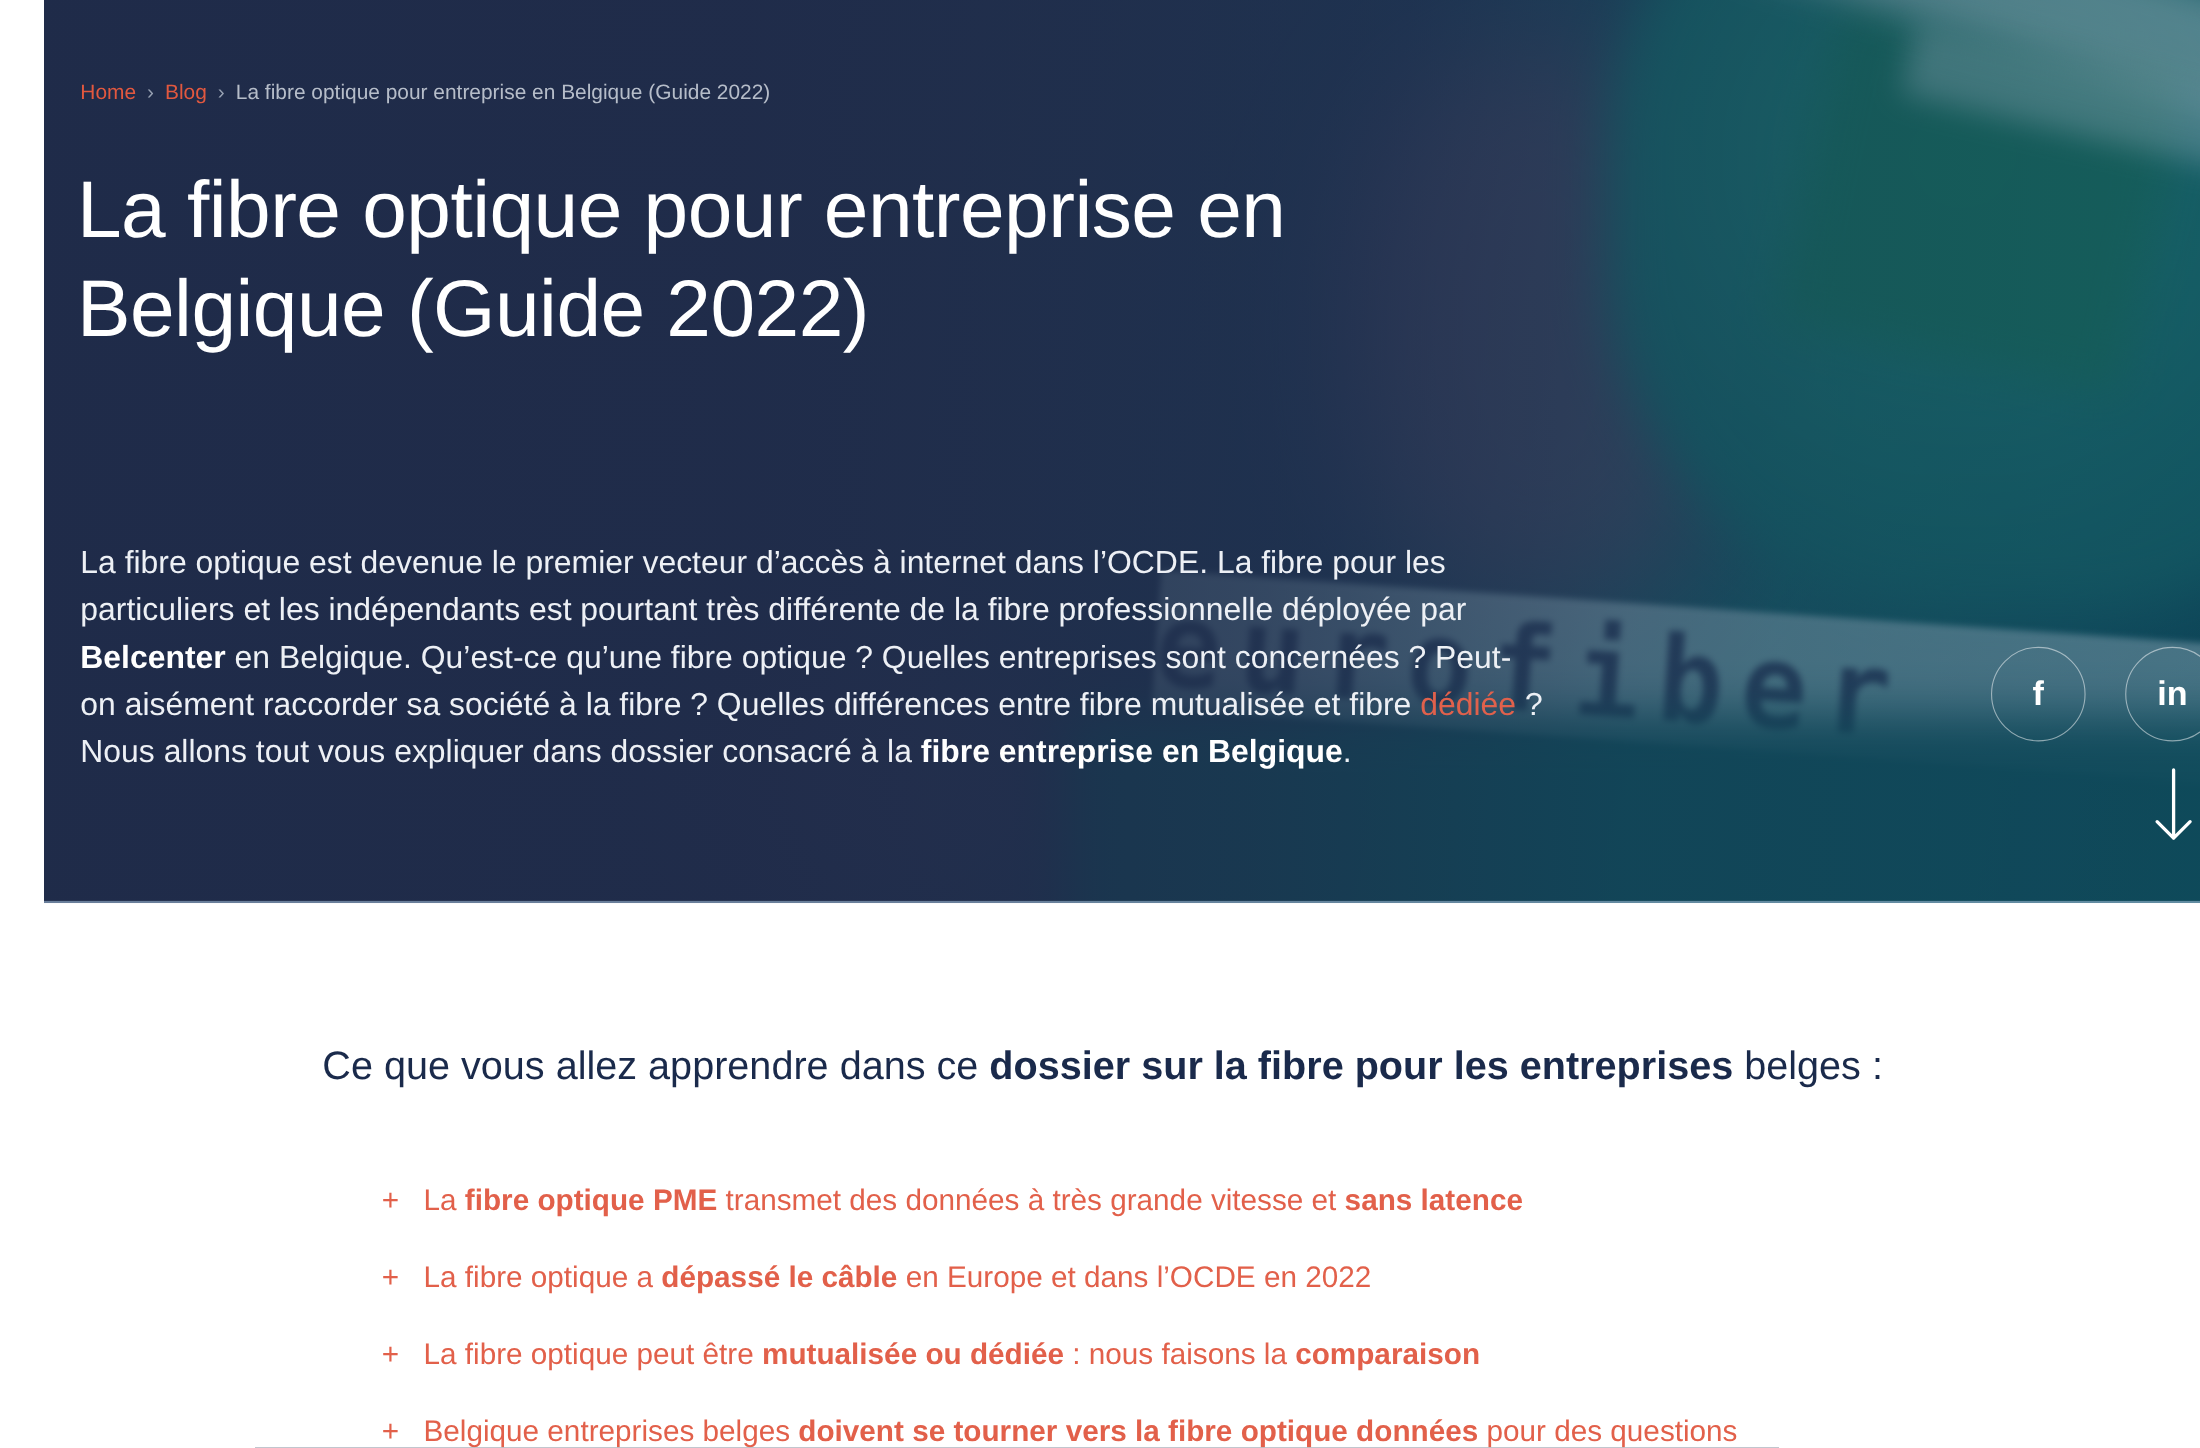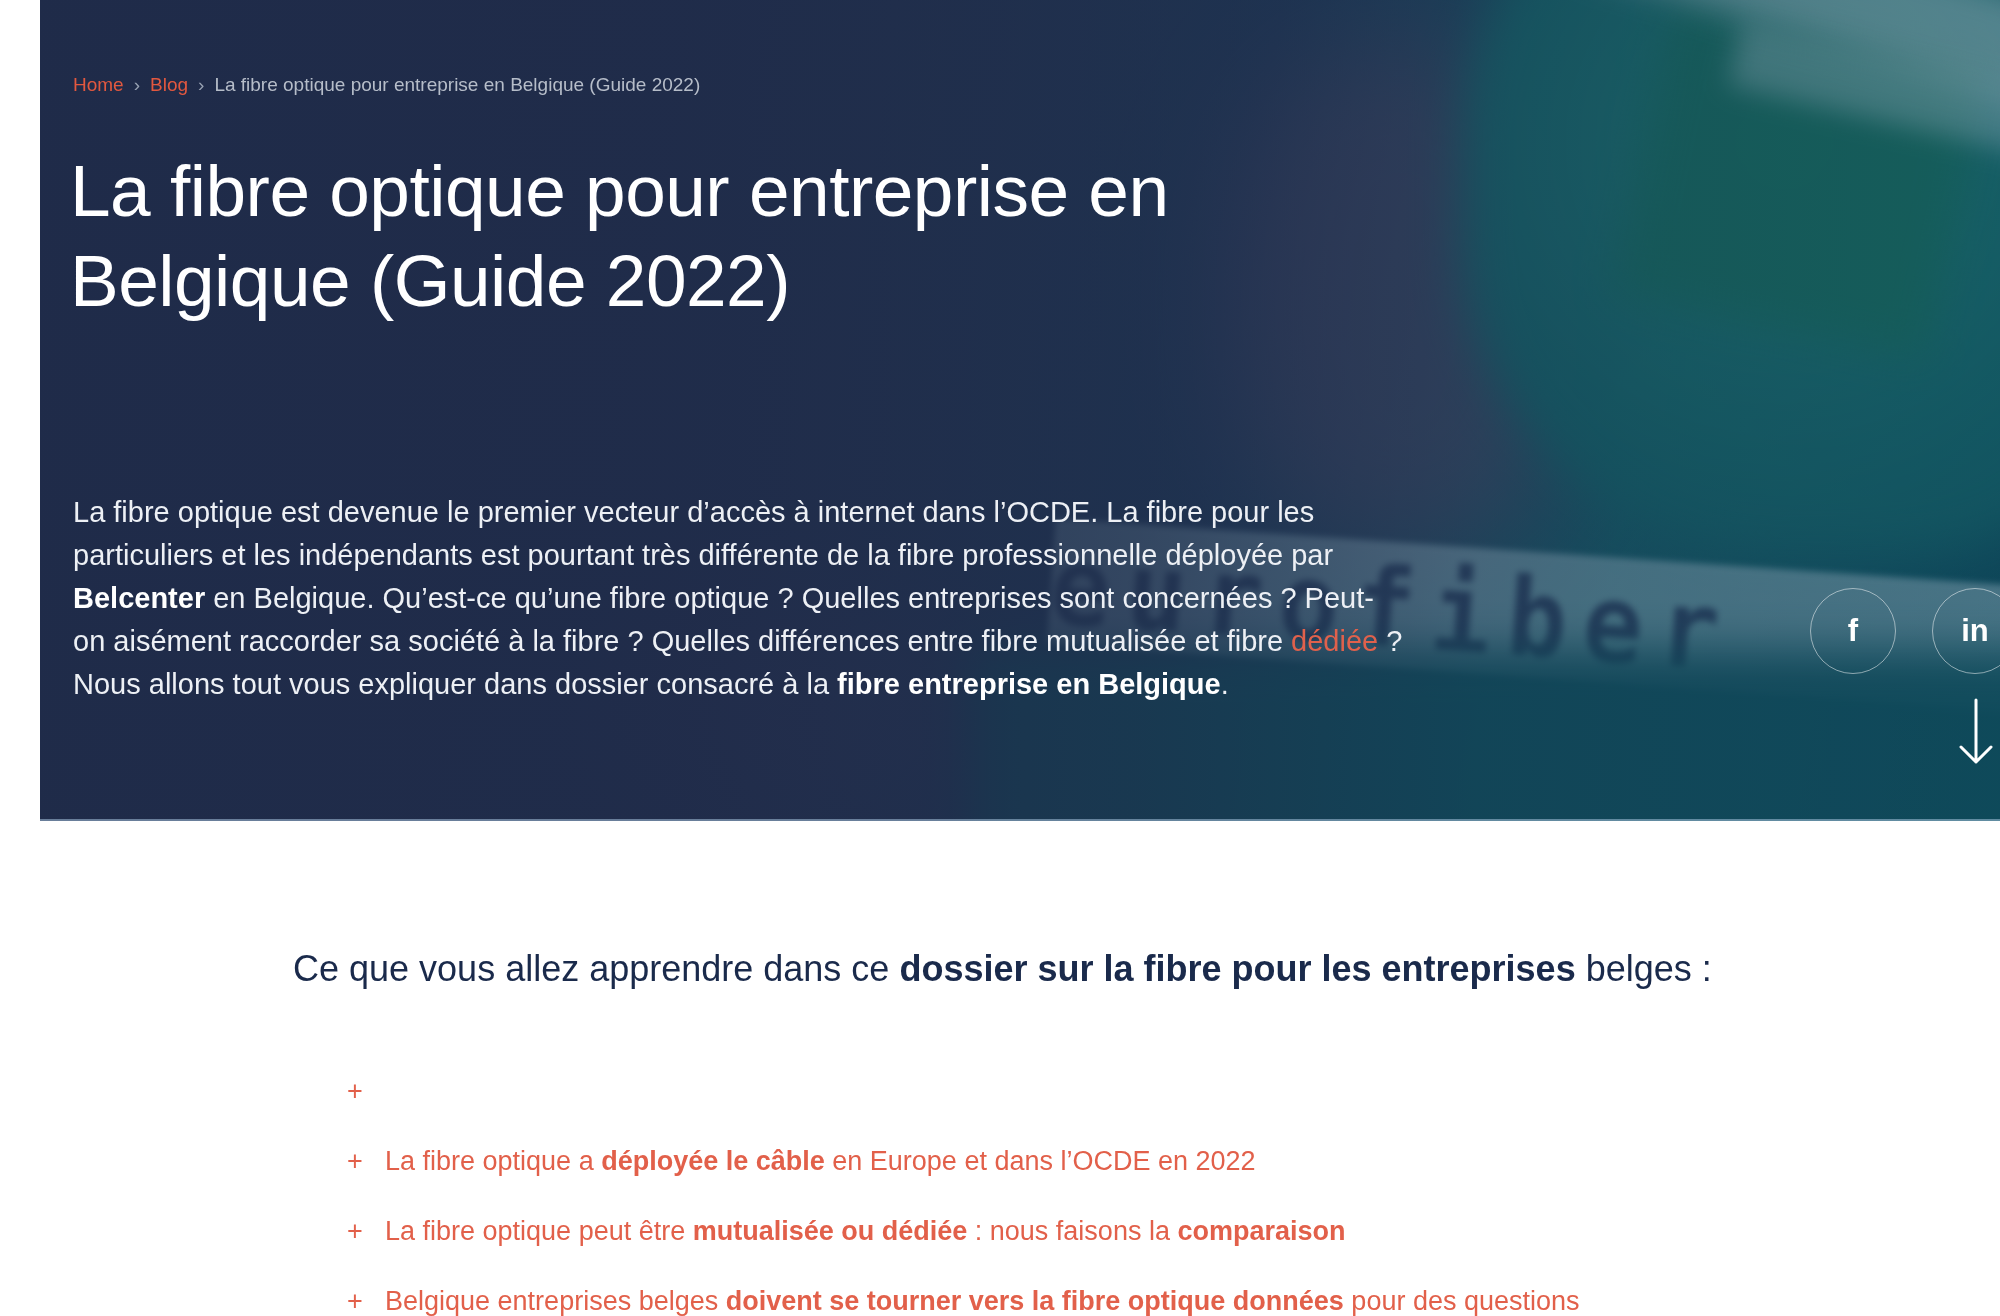--- a/index.html
+++ b/index.html
@@ -221,25 +221,26 @@
 </section>
 
 <section class="learn">
 
   <p class="learn-lead"><span>Ce que vous allez apprendre dans ce </span><strong>dossier sur la fibre pour les entreprises</strong><span> belges :</span></p>
 
   <ul class="toc">
 
     <li class="toc-item">
       <span class="marker">+</span>
-    </li>
-
-    <li class="toc-item">
-      <span class="marker">+</span>
-      <span><span>La fibre optique a </span><strong>déployée le câble</strong><span> en Europe et dans l’OCDE en 2022</span><strong></strong><span></span></span>
+      <span><span>La </span><strong>fibre optique PME</strong><span> transmet des données à très grande vitesse et </span><strong>sans latence</strong><span></span></span>
+    </li>
+
+    <li class="toc-item">
+      <span class="marker">+</span>
+      <span><span>La fibre optique a </span><strong>dépassé le câble</strong><span> en Europe et dans l’OCDE en 2022</span><strong></strong><span></span></span>
     </li>
 
     <li class="toc-item">
       <span class="marker">+</span>
       <span><span>La fibre optique peut être </span><strong>mutualisée ou dédiée</strong><span> : nous faisons la </span><strong>comparaison</strong><span></span></span>
     </li>
 
     <li class="toc-item">
       <span class="marker">+</span>
       <span><span>Belgique entreprises belges </span><strong>doivent se tourner vers la fibre optique données</strong><span> pour des questions</span><strong></strong><span></span></span>

